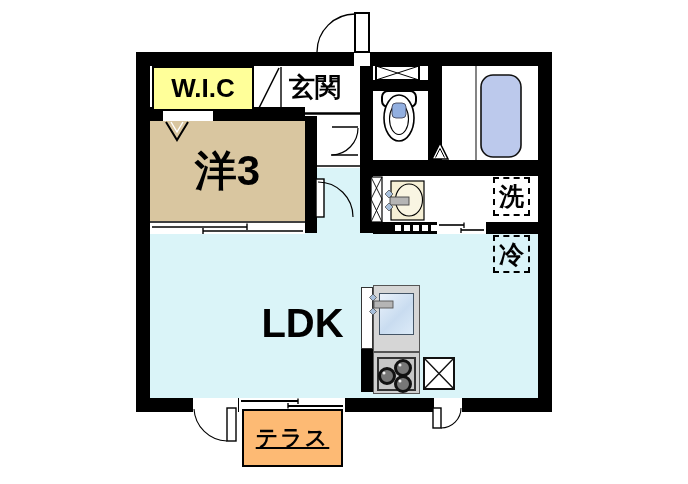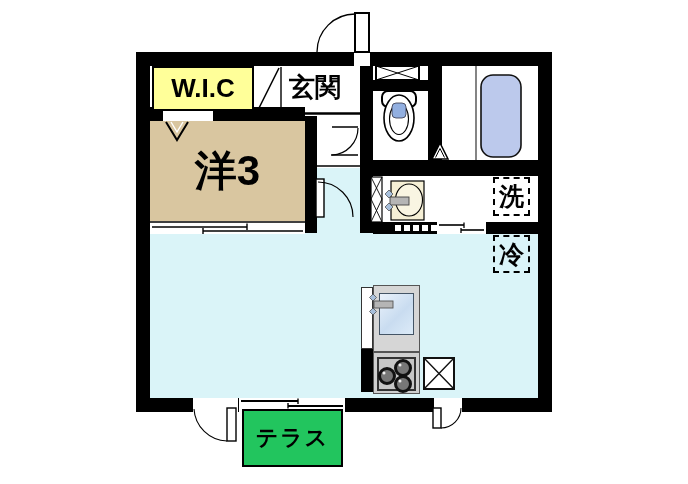--- a/index.html
+++ b/index.html
@@ -41,21 +41,21 @@
   #band-western-slider{left:150px;top:221px;width:155px;height:13px;background:#fff;z-index:2;}
   
   #wic-label{left:152px;top:66px;width:98px;height:41px;background:var(--wic_label_bg,#FFFF99);
              border:2px solid #000;font-size:26px;}
   #genkan-label{left:283px;top:69px;width:64px;height:36px;font-size:26px;}
   #western-label{left:150px;top:128px;width:155px;height:86px;font-size:42px;justify-content:center;}
   #ldk-label{left:240px;top:270px;width:125px;height:105px;font-size:40px;flex-direction:column;line-height:1.05;}
   #washer-box{left:493px;top:177px;width:37px;height:39px;border:2px dashed #000;box-sizing:border-box;font-size:25px;}
   #fridge-box{left:493px;top:235px;width:37px;height:38px;border:2px dashed #000;box-sizing:border-box;font-size:25px;}
   #terrace-box{left:242px;top:409px;width:101px;height:58px;border:2px solid #000;box-sizing:border-box;
-               background:#22c55e;font-size:22px;letter-spacing:2px;}
+               background:#fdba74;font-size:22px;letter-spacing:2px;text-decoration:underline;}
   
   #kitchen-side{left:361px;top:287px;width:12px;height:62px;background:#fff;border:1px solid #333;box-sizing:border-box;}
   #kitchen-unit{left:373px;top:285px;width:47px;height:67px;background:var(--kitchen_unit,#D6D6D6);
                 border:1px solid #555;box-sizing:border-box;}
   #kitchen-sink{left:379px;top:293px;width:35px;height:42px;border:1px solid #456;box-sizing:border-box;
                 background:linear-gradient(135deg,#eaf2fb 0%,var(--sink_fill,#C9DCF0) 55%,#dcebf8 100%);}
   #stove-unit{left:373px;top:352px;width:47px;height:42px;background:#CFCFCF;border:1px solid #555;box-sizing:border-box;}
   #stove-panel{left:377px;top:357px;width:39px;height:34px;background:var(--stove_panel,#C6C6C6);
                border:2px solid #333;box-sizing:border-box;}
   #xbox-kitchen{left:423px;top:357px;width:32px;height:33px;background:#fff;border:2px solid #111;box-sizing:border-box;}
@@ -221,20 +221,21 @@
   <div class="abs lbl" id="wic-label">
     <span>W.I.C</span>
   </div>
   <div class="abs lbl" id="genkan-label">
     <span>玄関</span>
   </div>
   <div class="abs lbl" id="western-label">
     <span>洋3</span>
   </div>
   <div class="abs lbl" id="ldk-label">
+    <span>LDK</span>
   </div>
   <div class="abs lbl" id="washer-box">
     <span>洗</span>
   </div>
   <div class="abs lbl" id="fridge-box">
     <span>冷</span>
   </div>
   <div class="abs lbl" id="terrace-box">
     <span>テラス</span>
   </div>

